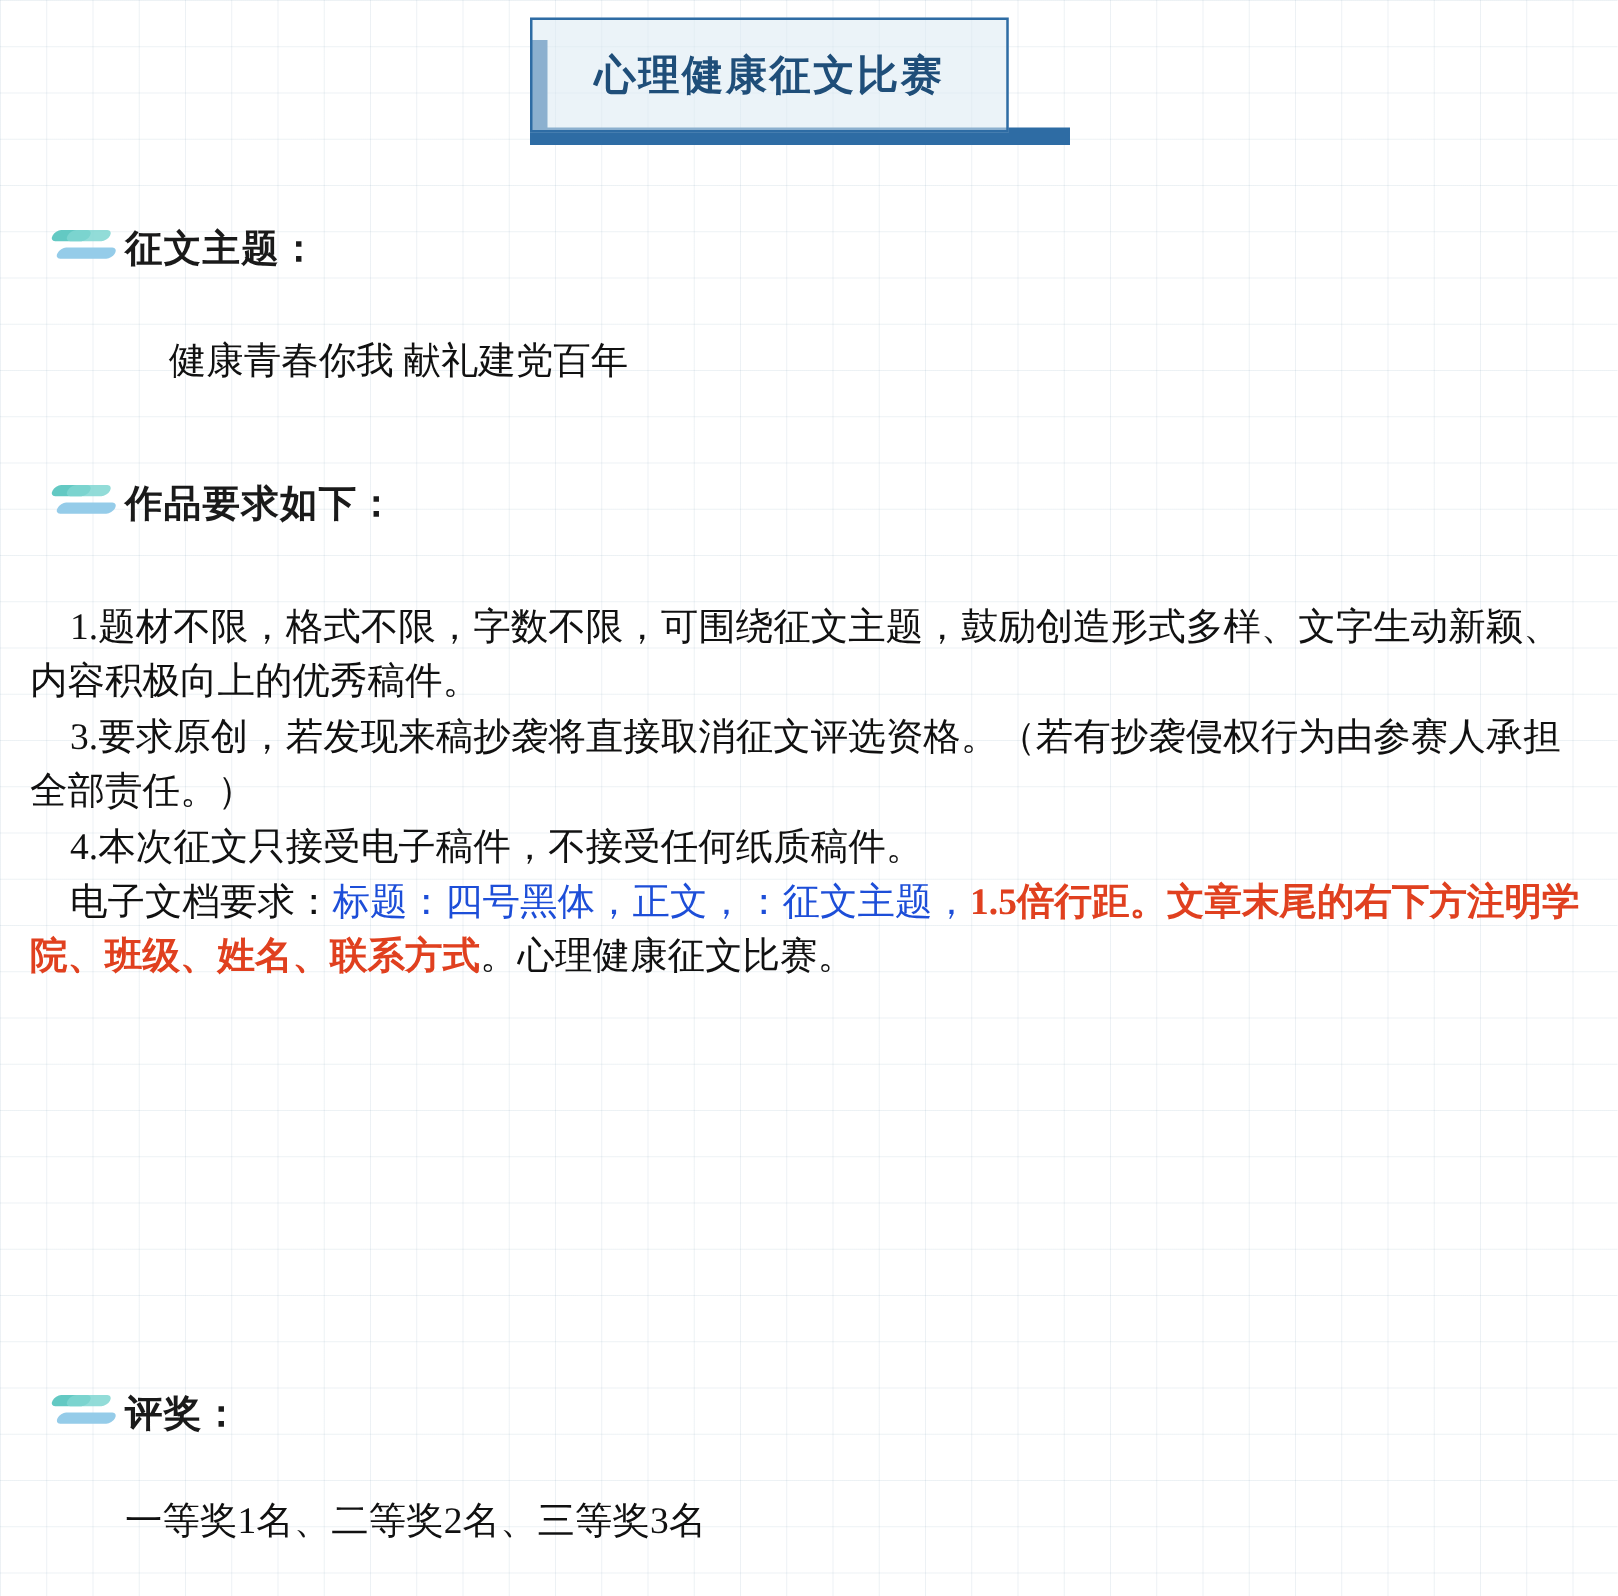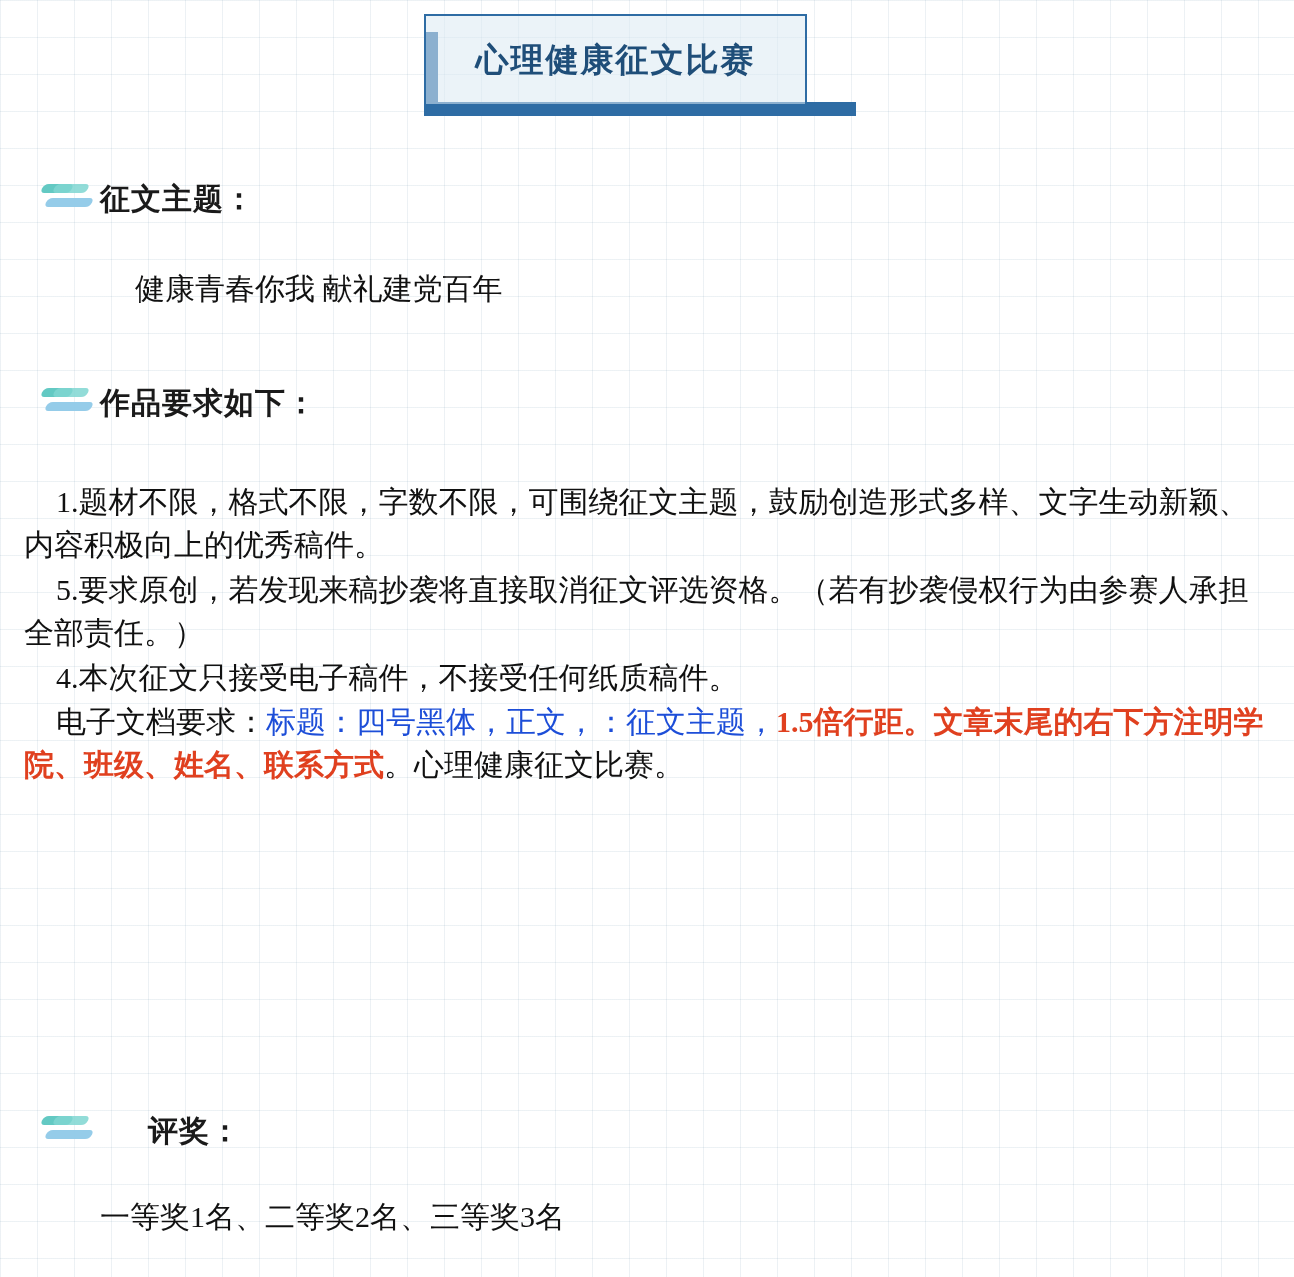--- a/index.html
+++ b/index.html
@@ -139,28 +139,28 @@
   <span class="swoosh">
     <span class="s1"></span>
       <span class="s2"></span>
       <span class="s3"></span>
   </span>
   <span class="section-title">作品要求如下：</span>
 </div>
 
 <div class="body-text" style="left:24px; top:481px; width:1248px;">
   <p class="para indent">1.题材不限，格式不限，字数不限，可围绕征文主题，鼓励创造形式多样、文字生动新颖、内容积极向上的优秀稿件。</p>
-  <p class="para indent">5.要求原创，若发现来稿抄袭将直接取消征文评选资格。（若有抄袭侵权行为由参赛人承担全部责任。）</p>
+  <p class="para indent">3.要求原创，若发现来稿抄袭将直接取消征文评选资格。（若有抄袭侵权行为由参赛人承担全部责任。）</p>
   <p class="para indent">4.本次征文只接受电子稿件，不接受任何纸质稿件。</p>
   <p class="para indent">
     <span>电子文档要求：</span><span class="red">标题：四号黑体，正文，：</span><span class="red">征文主题，</span><span class="red-b">1.5</span><span class="red-b">倍行距。文章末尾的右下方注明学院、班级、姓名、联系方式</span><span>。心理健康征文比赛。</span>
   </p>
 </div>
 
-<div class="section" style="left:40px; top:1110px;gap:48px;">
+<div class="section" style="left:40px; top:1110px;">
   <span class="swoosh">
     <span class="s1"></span>
       <span class="s2"></span>
       <span class="s3"></span>
   </span>
   <span class="section-title">评奖：</span>
 </div>
 
 <div class="body-text" style="left:100px; top:1196px; width:1150px;">一等奖1名、二等奖2名、三等奖3名</div>
 

